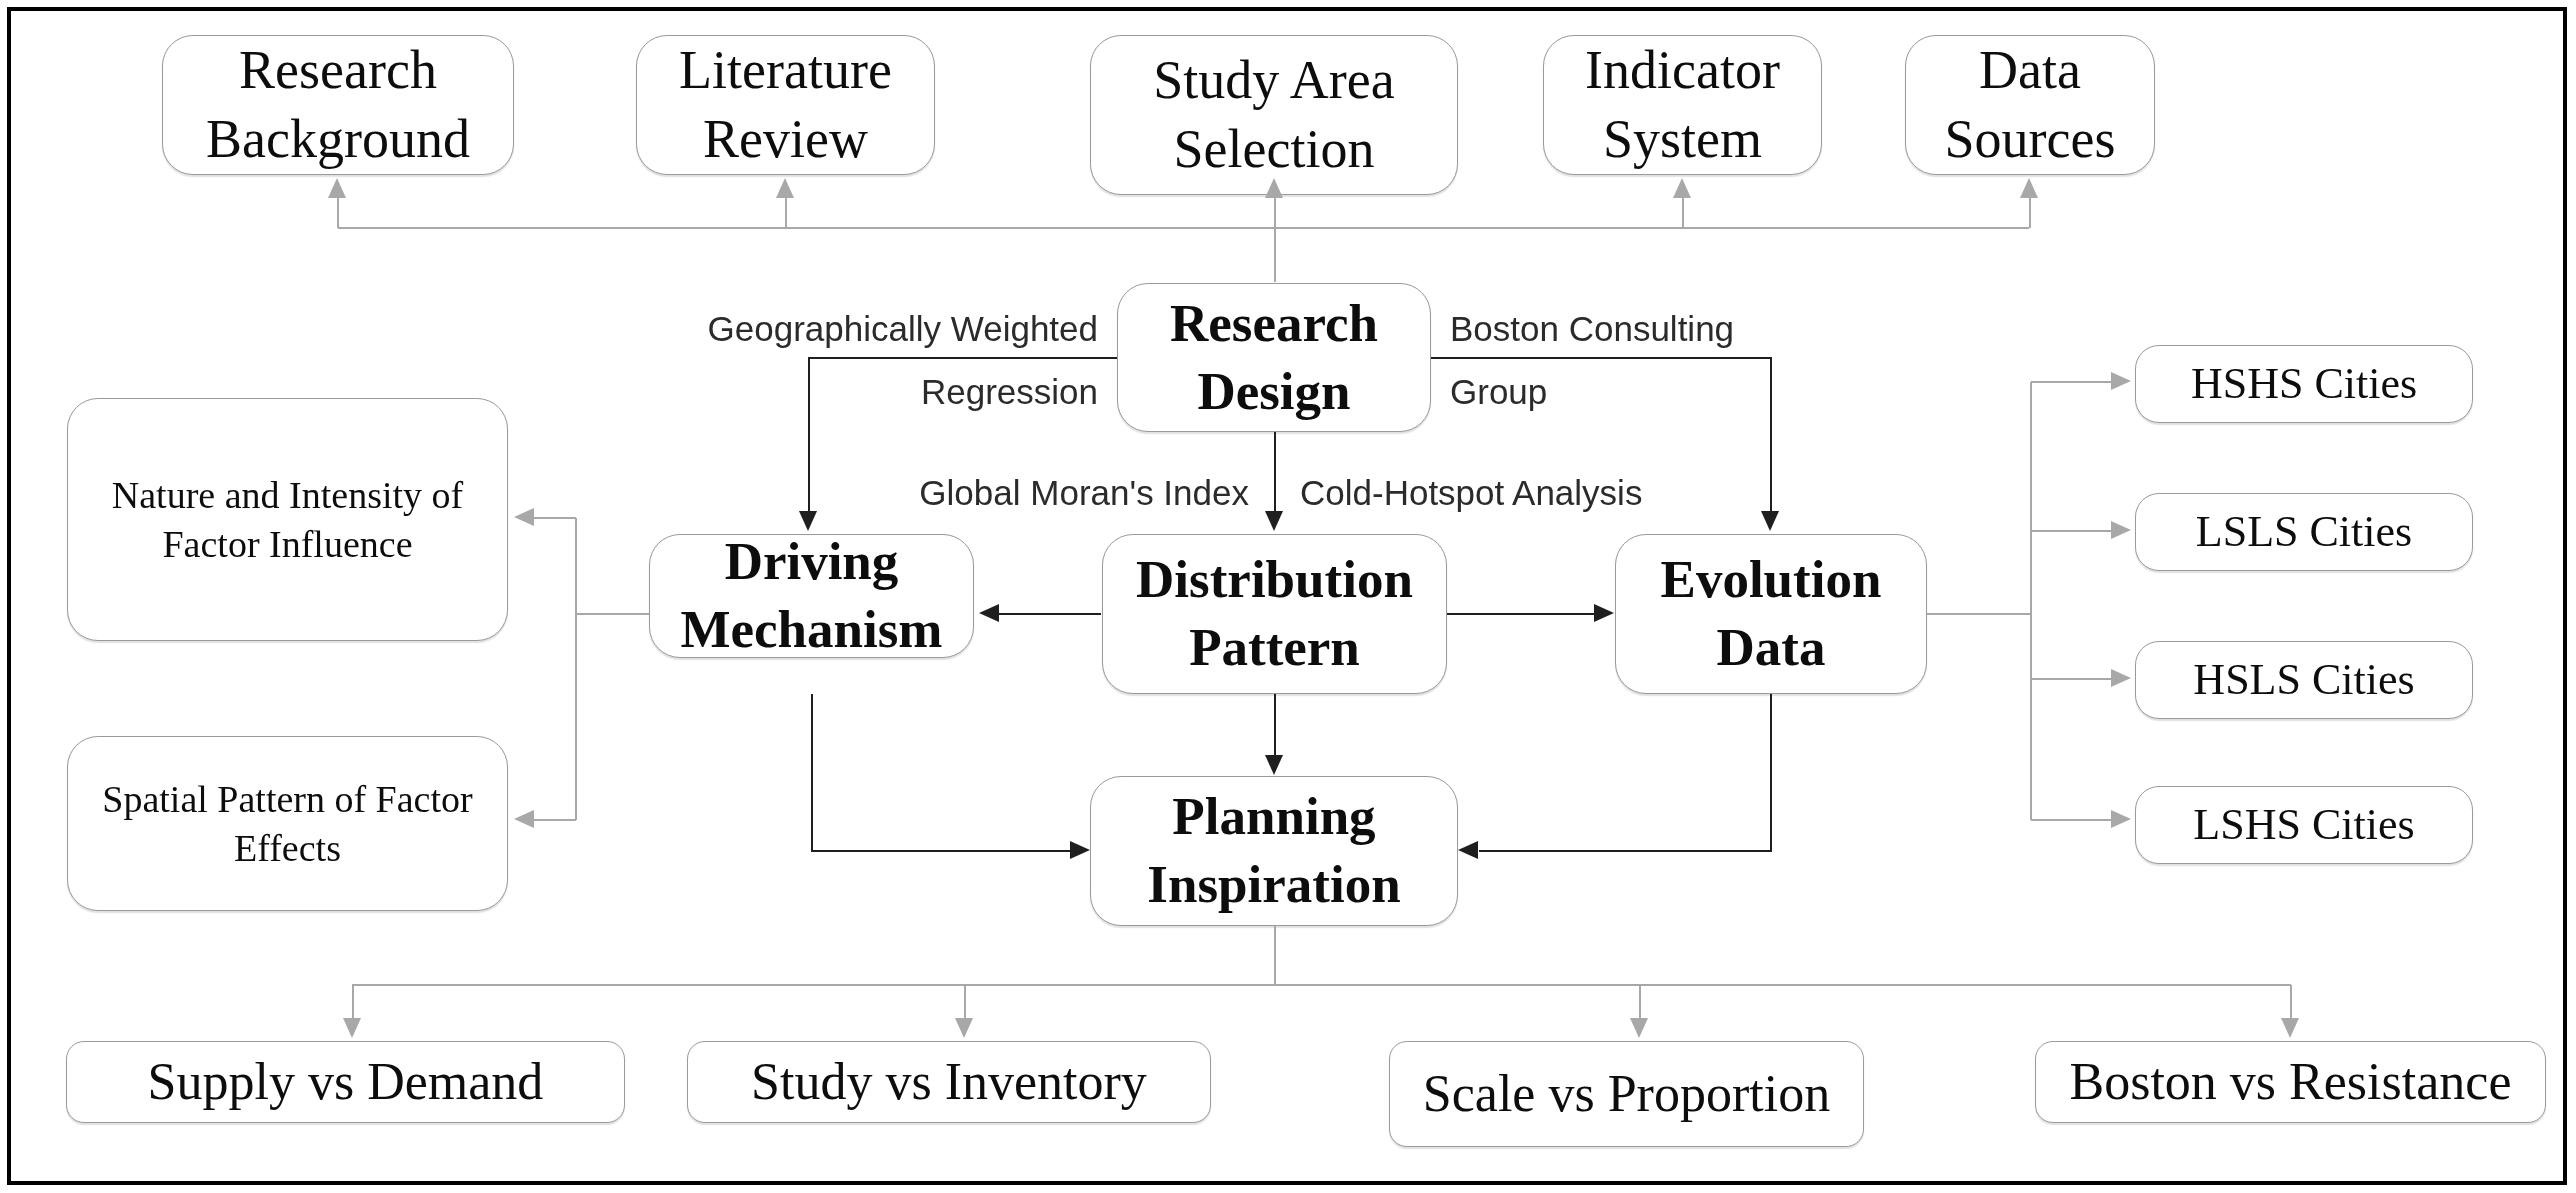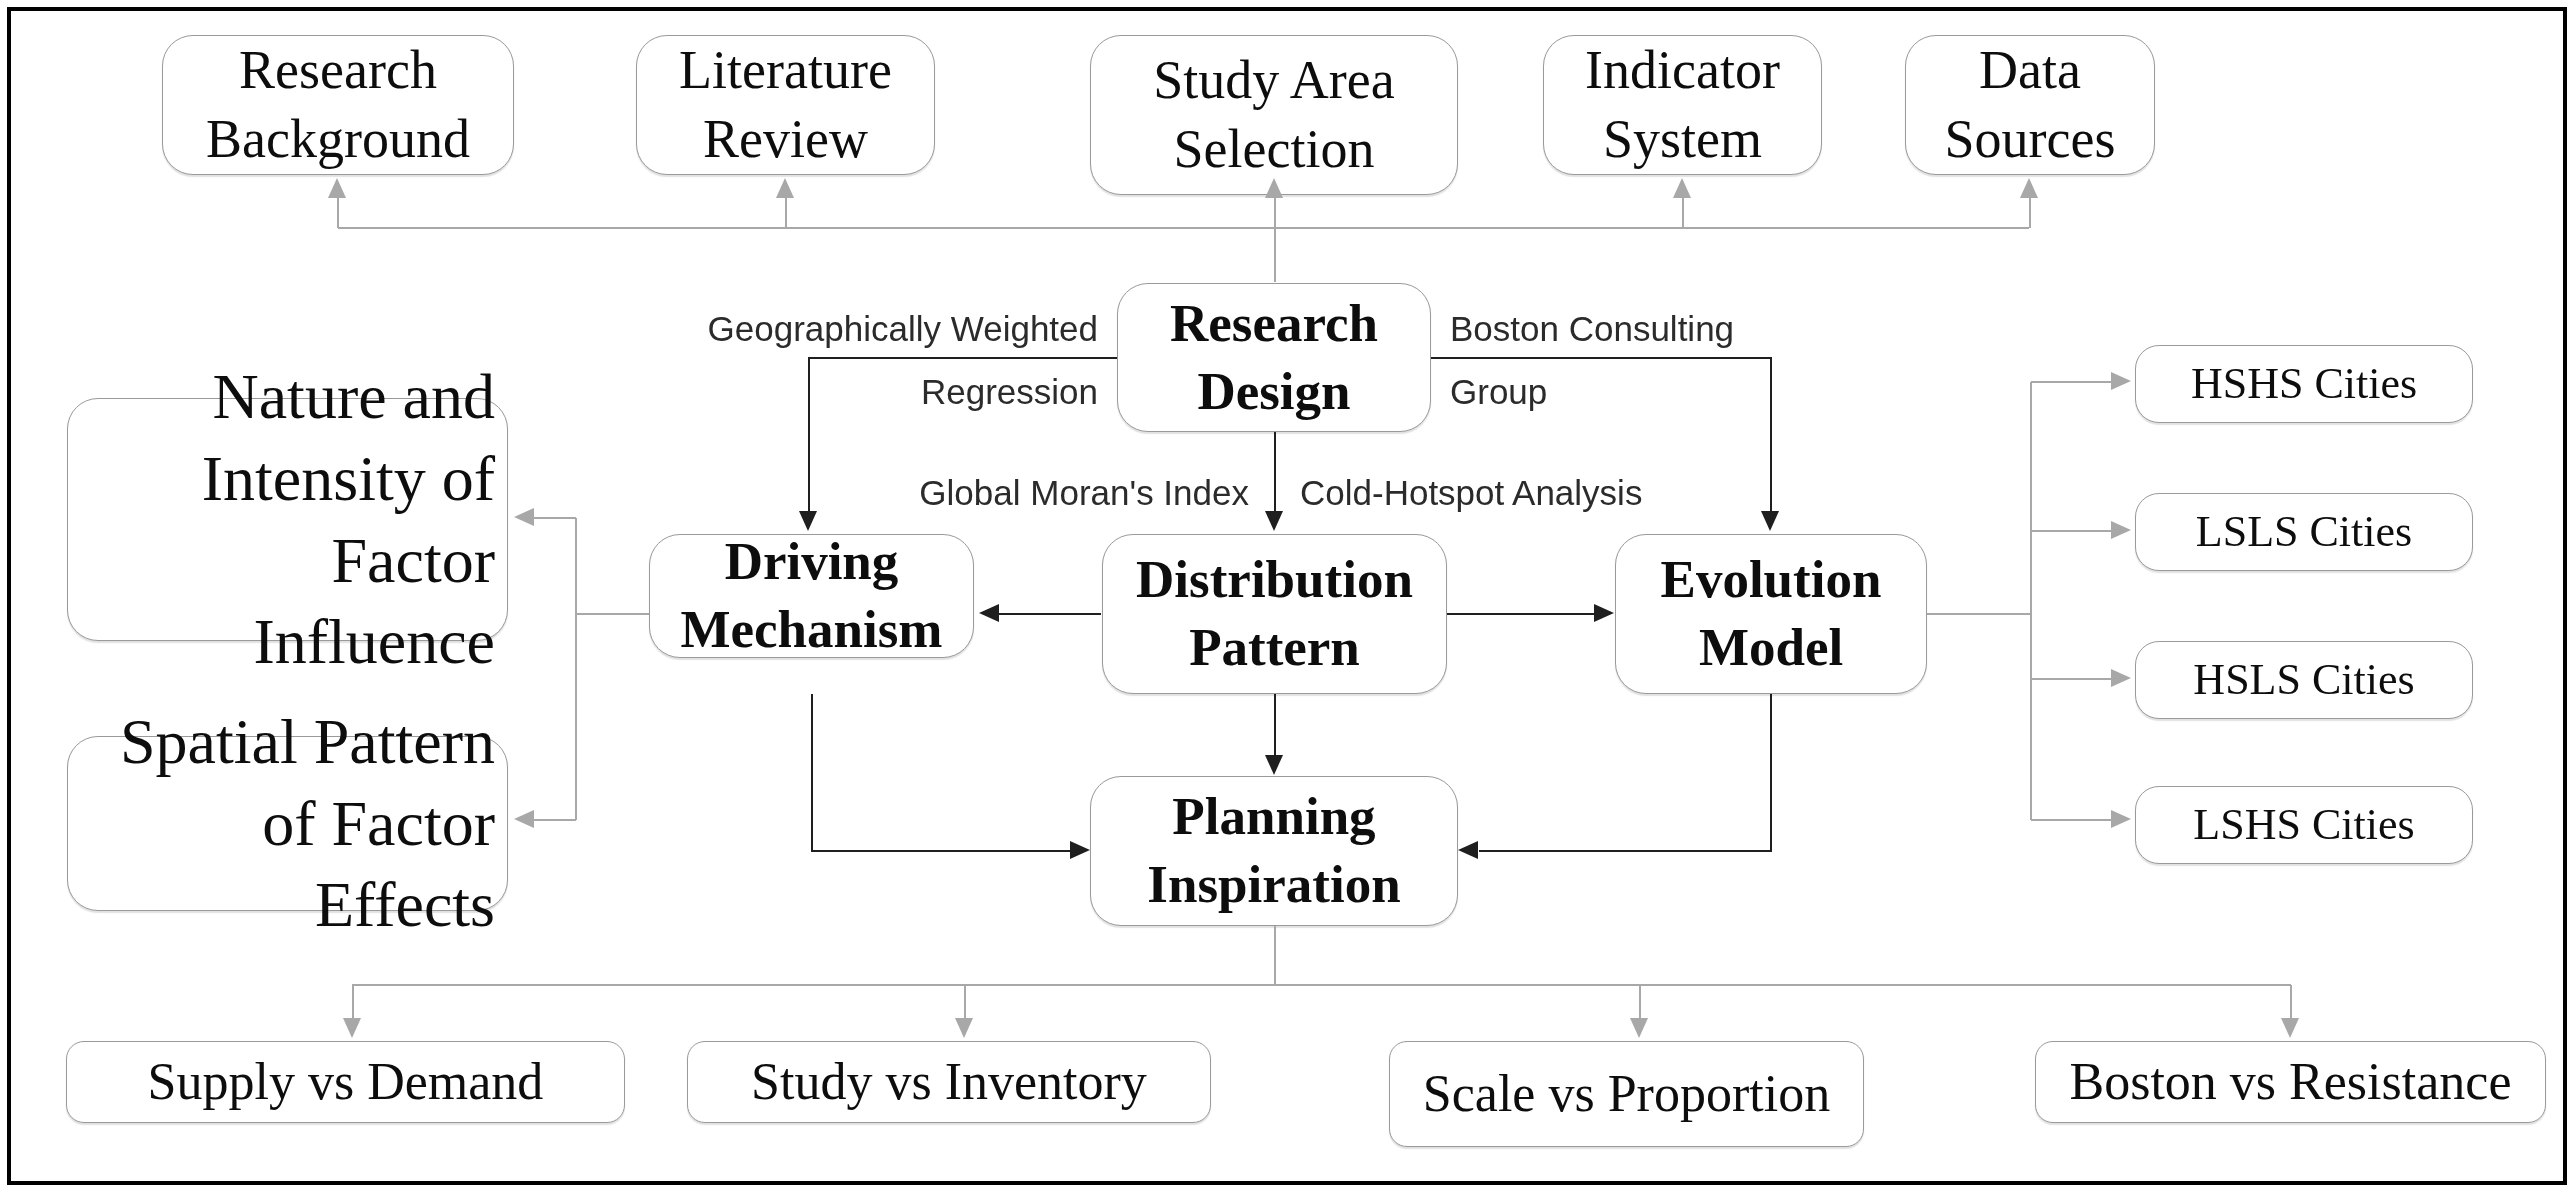--- a/index.html
+++ b/index.html
@@ -5,21 +5,21 @@
   html,body{margin:0;padding:0;background:#ffffff;}
   #canvas{position:relative;width:2576px;height:1194px;background:#ffffff;overflow:hidden;
           font-family:"Liberation Serif",serif;}
   .frame{position:absolute;left:7.2px;top:7.2px;width:2560px;height:1178px;
          border:4.8px solid #000;box-sizing:border-box;}
   .box{position:absolute;background:#fff;border:1.8px solid #9a9a9a;border-radius:31px;
        box-sizing:border-box;display:flex;align-items:center;justify-content:center;
        text-align:center;color:#0d0d0d;font-size:54px;line-height:1.28;padding:3.6px 8.4px;
        box-shadow:0 1.8px 1.2px rgba(0,0,0,0.12);}
   .bold{font-weight:bold;font-size:53px;}
-  .leftbox{font-size:64px;padding:3.6px 12px;text-align:right;}
+  .leftbox{font-size:38px;padding:3.6px 12px;}
   .small{border-radius:24px;white-space:nowrap;font-size:44px;}
   .bottom{border-radius:18px;white-space:nowrap;font-size:52px;}
   .mlabel{position:absolute;font-family:"Liberation Sans",sans-serif;font-size:35px;
           line-height:42px;color:#2b2b2b;}
   .ln{position:absolute;background:#a8a8a8;}
   .lnk{position:absolute;background:#1f1f1f;}
   .ah{position:absolute;width:0;height:0;}
   .up{border-left:9.6px solid transparent;border-right:9.6px solid transparent;border-bottom:20.4px solid #a8a8a8;}
   .dn{border-left:9.6px solid transparent;border-right:9.6px solid transparent;border-top:20.4px solid #a8a8a8;}
   .lt{border-top:9.6px solid transparent;border-bottom:9.6px solid transparent;border-right:20.4px solid #a8a8a8;}
@@ -44,21 +44,21 @@
 
   <div class="mlabel" style="left:617px;top:308px;width:481px;text-align:right;">Geographically Weighted</div>
   <div class="mlabel" style="left:617px;top:371px;width:481px;text-align:right;">Regression</div>
   <div class="mlabel" style="left:1450px;top:308px;width:481px;">Boston Consulting</div>
   <div class="mlabel" style="left:1450px;top:371px;width:481px;">Group</div>
   <div class="mlabel" style="left:768px;top:472px;width:481px;text-align:right;">Global Moran's Index</div>
   <div class="mlabel" style="left:1300px;top:472px;width:481px;">Cold-Hotspot Analysis</div>
 
   <div class="box bold" style="left:649px;top:534px;width:325px;height:124px;">Driving Mechanism</div>
   <div class="box bold" style="left:1102px;top:534px;width:345px;height:160px;">Distribution Pattern</div>
-  <div class="box bold" style="left:1615px;top:534px;width:312px;height:160px;">Evolution Model</div>
+  <div class="box bold" style="left:1615px;top:534px;width:312px;height:160px;">Evolution Data</div>
 
   <div class="box leftbox" style="left:67px;top:398px;width:441px;height:243px;">Nature and Intensity of Factor Influence</div>
   <div class="box leftbox" style="left:67px;top:736px;width:441px;height:175px;">Spatial Pattern of Factor Effects</div>
 
   <div class="box small" style="left:2135px;top:345px;width:338px;height:78px;">HSHS Cities</div>
   <div class="box small" style="left:2135px;top:493px;width:338px;height:78px;">LSLS Cities</div>
   <div class="box small" style="left:2135px;top:641px;width:338px;height:78px;">HSLS Cities</div>
   <div class="box small" style="left:2135px;top:786px;width:338px;height:78px;">LSHS Cities</div>
 
   <div class="box bold" style="left:1090px;top:776px;width:368px;height:150px;">Planning Inspiration</div>

